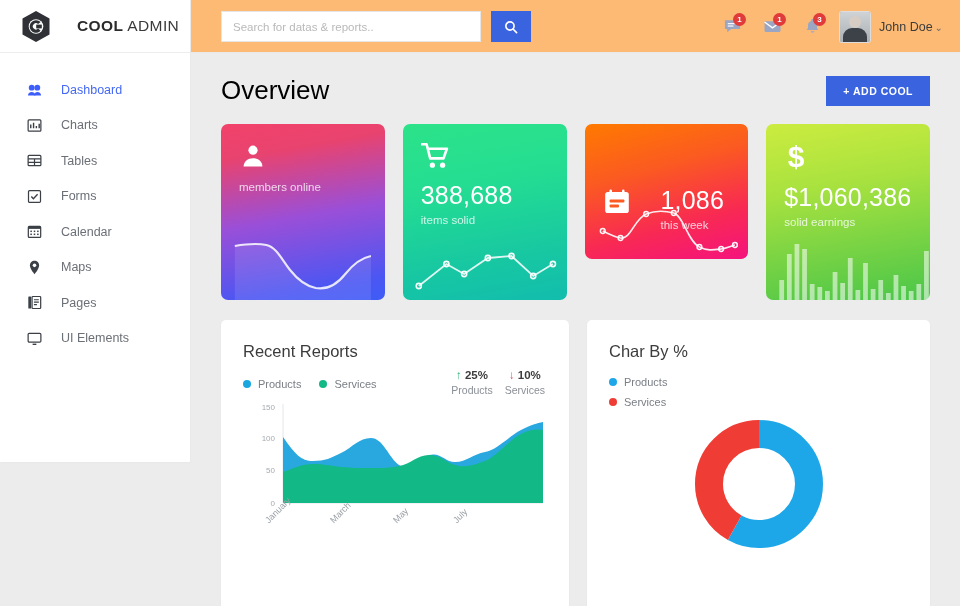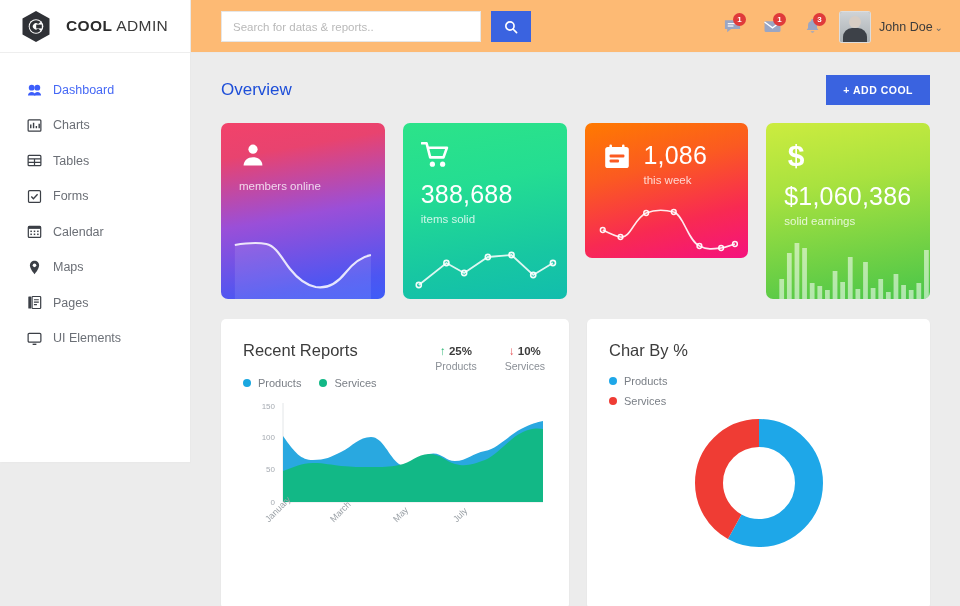--- a/index.html
+++ b/index.html
@@ -11,35 +11,35 @@
   }
   .app { position: relative; width: 960px; height: 606px; background: #ececec; }
 
   
   .sidebar {
     position: absolute; left: 0; top: 0; width: 191px; height: 462px;
     background: #fff; border-right: 1px solid #e9e9e9;
     box-shadow: 1px 0 3px rgba(0,0,0,.04);
   }
   .brand {
-    height: 53px; display: flex; align-items: center; gap: 15px;
+    height: 53px; display: flex; align-items: center; gap: 26px;
     padding-left: 21px; border-bottom: 1px solid #eee;
   }
   .hex {
     width: 30px; height: 33px; position: relative; flex: 0 0 auto;
     display: flex; align-items: center; justify-content: center;
   }
   .hex svg { display: block; }
   .brand-text { font-size: 15.5px; letter-spacing: .4px; color: #2b2b2b; }
   .brand-text b { font-weight: 700; }
   .brand-text span { font-weight: 400; color: #3a3a3a; }
 
   .nav { padding-top: 19px; }
   .nav-item {
-    display: flex; align-items: center; gap: 11px;
+    display: flex; align-items: center; gap: 19px;
     height: 35.5px; padding-left: 27px; cursor: pointer;
     color: #6b6f76; font-size: 12.5px;
   }
   .nav-item .ico { width: 15px; height: 15px; display: flex; align-items: center; justify-content: center; color: #3b3f46; }
   .nav-item.active { color: #4568f5; }
   .nav-item.active .ico { color: #3d5efb; }
   .nav-item .ico svg { display: block; }
 
   
   .topbar {
@@ -89,37 +89,37 @@
   .avatar .body { position: absolute; left: 3px; top: 16px; width: 24px; height: 16px; border-radius: 9px 9px 0 0; background: #3d4148; }
   .username { font-size: 12.5px; color: #3c3c3c; cursor: pointer; white-space: nowrap; }
   .caret { font-size: 10px; color: #6c6c6c; margin-left: 2px; }
 
   
   .content { position: absolute; left: 191px; top: 53px; right: 0; bottom: 0; background: #ececec; }
   .page-head {
     display: flex; align-items: center; justify-content: space-between;
     padding: 22px 30px 0 30px;
   }
-  .page-title { font-size: 17px; color: #1d4ed8; font-weight: 400; }
+  .page-title { font-size: 26px; color: #000000; font-weight: 400; }
   .add-btn {
     background: #3a63e0; color: #fff; border: 0; cursor: pointer;
     font-size: 10.5px; font-weight: 700; letter-spacing: .5px;
     padding: 9px 17px; font-family: "Liberation Sans", sans-serif;
   }
 
   
   .cards { display: flex; gap: 18px; padding: 18px 30px 0 30px; align-items: flex-start; }
   .card { border-radius: 7px; position: relative; overflow: hidden; color: #fff; flex: 1 1 0; }
   .card.tall { height: 176px; }
   .card.short { height: 135px; }
   .card .card-body { position: relative; z-index: 2; padding: 18px 18px 0 18px; }
   .card .big { font-size: 25px; font-weight: 300; letter-spacing: .2px; line-height: 1.15; }
   .card .sub { font-size: 11.5px; color: rgba(255,255,255,.78); margin-top: 4px; }
   .card .cico { margin-bottom: 7px; display: block; }
-  .card.row .card-body { display: flex; align-items: flex-start; gap: 13px; }
+  .card.row .card-body { display: flex; align-items: flex-start; gap: 30px; margin-top: 44px; }
   .card.row .cico { margin-bottom: 0; margin-top: 2px; }
   .card .gfx { position: absolute; left: 0; right: 0; bottom: 0; z-index: 1; }
   .card .gfx svg { display: block; width: 100%; }
 
   .c1 { background: linear-gradient(170deg, #f2426a 0%, #e8436f 18%, #9a4fd8 52%, #4c56f2 88%, #3e5cf7 100%); }
   .c2 { background: linear-gradient(170deg, #2ce389 0%, #24dd92 35%, #17c7a2 75%, #12bdad 100%); }
   .c3 { background: linear-gradient(165deg, #ff7a00 0%, #fb5a21 35%, #f82a52 70%, #f5127e 100%); }
   .c4 { background: linear-gradient(170deg, #ccec3f 0%, #a9e23f 35%, #6ed045 75%, #49c64a 100%); }
 
   
@@ -127,21 +127,21 @@
   .panel { background: #fff; border-radius: 5px; box-shadow: 0 1px 2px rgba(0,0,0,.06); }
   .panel-a { width: 348px; height: 290px; padding: 22px 22px 0 22px; }
   .panel-b { flex: 1 1 0; height: 290px; padding: 22px 22px 0 22px; }
   .panel-title { font-size: 16.5px; color: #3c3c3c; font-weight: 400; }
 
   .legend-row { display: flex; align-items: center; gap: 18px; margin-top: 17px; }
   .legend { display: flex; align-items: center; gap: 7px; font-size: 11px; color: #7a7f86; }
   .dot { width: 8px; height: 8px; border-radius: 50%; flex: 0 0 auto; }
 
   .report-head { position: relative; }
-  .stats { position: absolute; right: 2px; top: 4px; display: flex; gap: 28px; }
+  .stats { position: absolute; right: 2px; top: 27px; display: flex; gap: 12px; }
   .stat { text-align: center; }
   .stat .val { font-size: 11.5px; color: #3c3c3c; font-weight: 700; white-space: nowrap; }
   .stat .arrow { font-weight: 400; }
   .stat .lbl { font-size: 10.5px; color: #8a8f96; margin-top: 3px; }
 
   .area-chart { margin-top: 6px; position: relative; }
   .area-chart svg { display: block; }
   .xlabels { position: relative; height: 34px; margin-top: -2px; }
   .xlabels span {
     position: absolute; top: 0; font-size: 9px; color: #9aa0a6;

